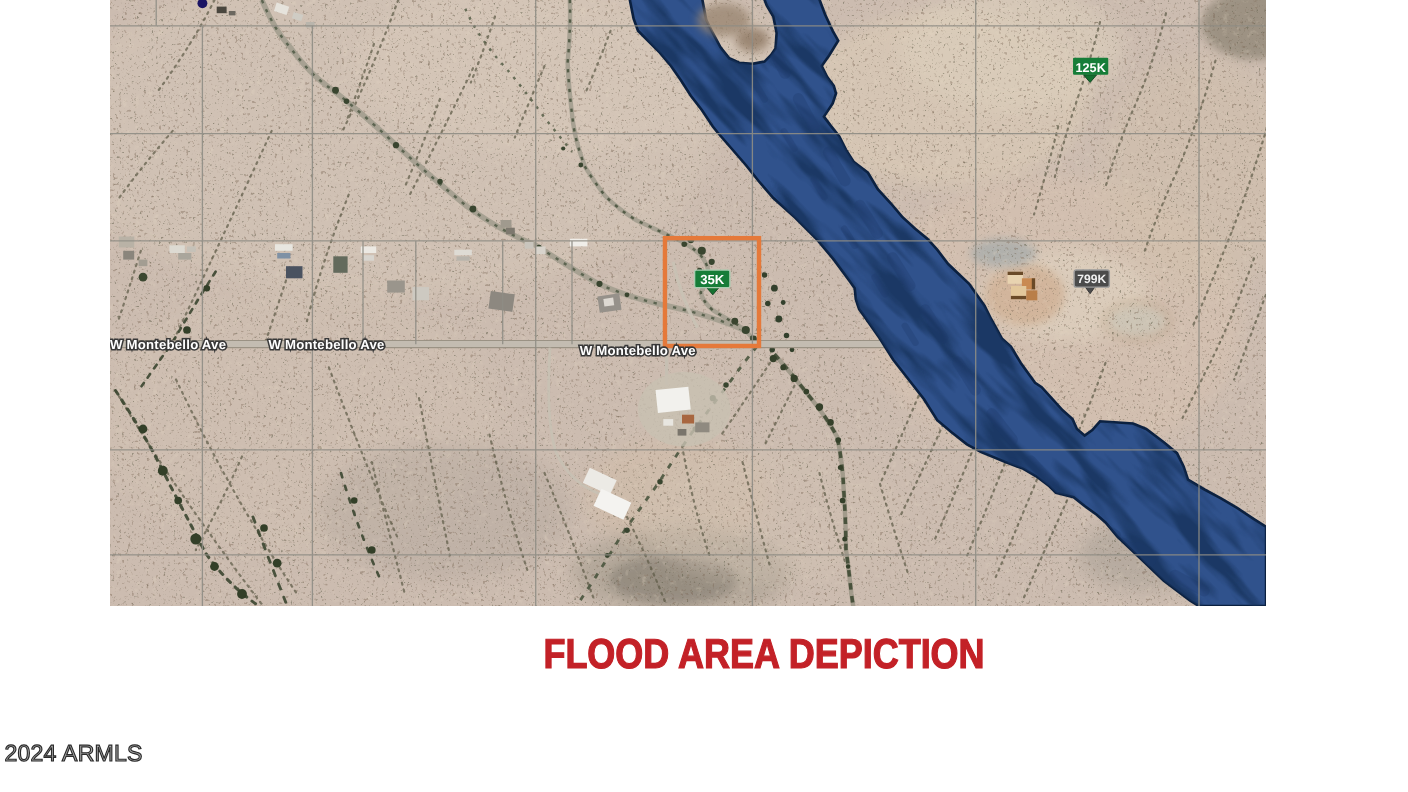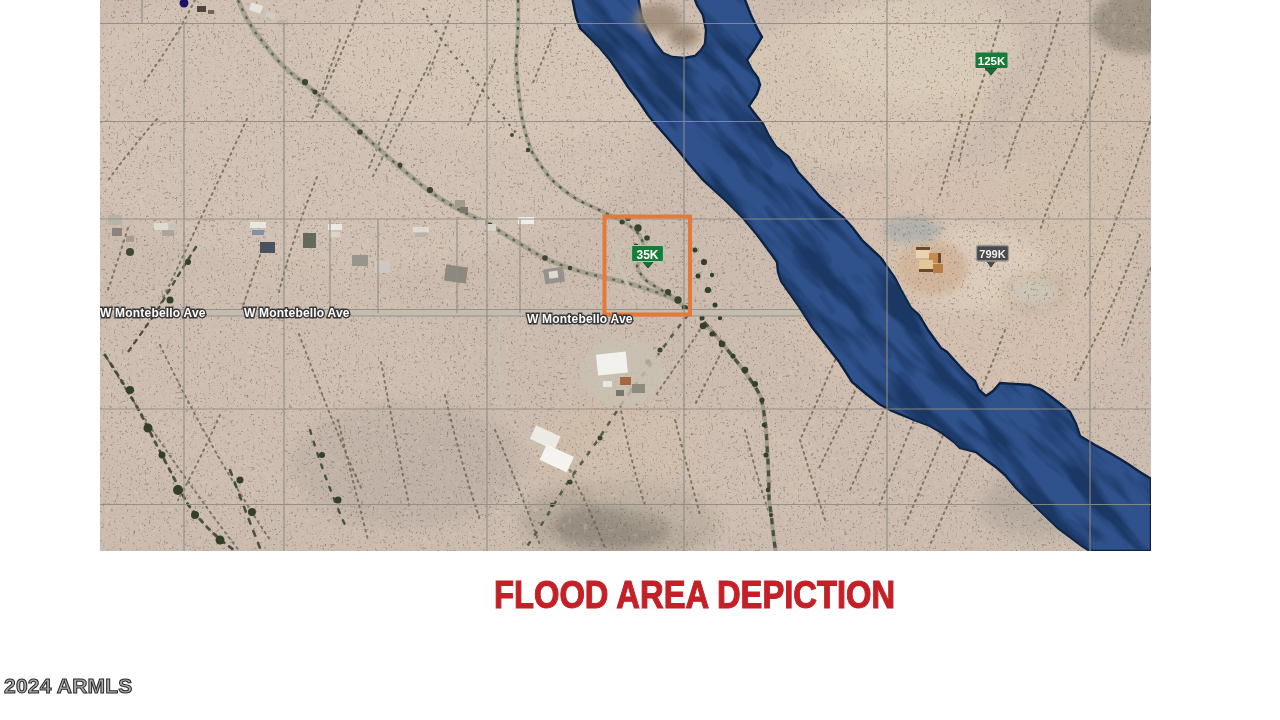--- a/index.html
+++ b/index.html
@@ -1,18 +1,18 @@
 <!DOCTYPE html>
 <html><head>
 <meta charset="utf-8">
 <style>
 html,body{margin:0;padding:0;background:#ffffff;width:1280px;height:720px;overflow:hidden;font-family:"Liberation Sans",sans-serif;}
 #map{position:absolute;left:100px;top:0;width:1051px;height:551px;overflow:hidden;}
 #floodtitle{position:absolute;left:494px;top:574px;color:#c32127;-webkit-text-stroke:1.1px #c32127;font-weight:bold;font-size:38px;white-space:nowrap;transform:scaleX(0.861);transform-origin:left top;}
-#armls{position:absolute;left:4px;top:674px;font-size:21px;font-weight:bold;color:rgba(40,40,40,0.38);-webkit-text-stroke:1.05px #2a2a2a;letter-spacing:0.2px;white-space:nowrap;}
+#armls{position:absolute;left:4px;top:674px;font-size:21px;font-weight:normal;color:rgba(40,40,40,0.38);-webkit-text-stroke:1.05px #2a2a2a;letter-spacing:0.2px;white-space:nowrap;}
 </style>
 </head>
 <body>
 
 <div id="map">
 <svg width="1051" height="551" viewBox="0 0 1051 551">
 <defs>
 <filter id="blur8" x="-50%" y="-50%" width="200%" height="200%">
           <feGaussianBlur stdDeviation="8"></feGaussianBlur>
         </filter>

